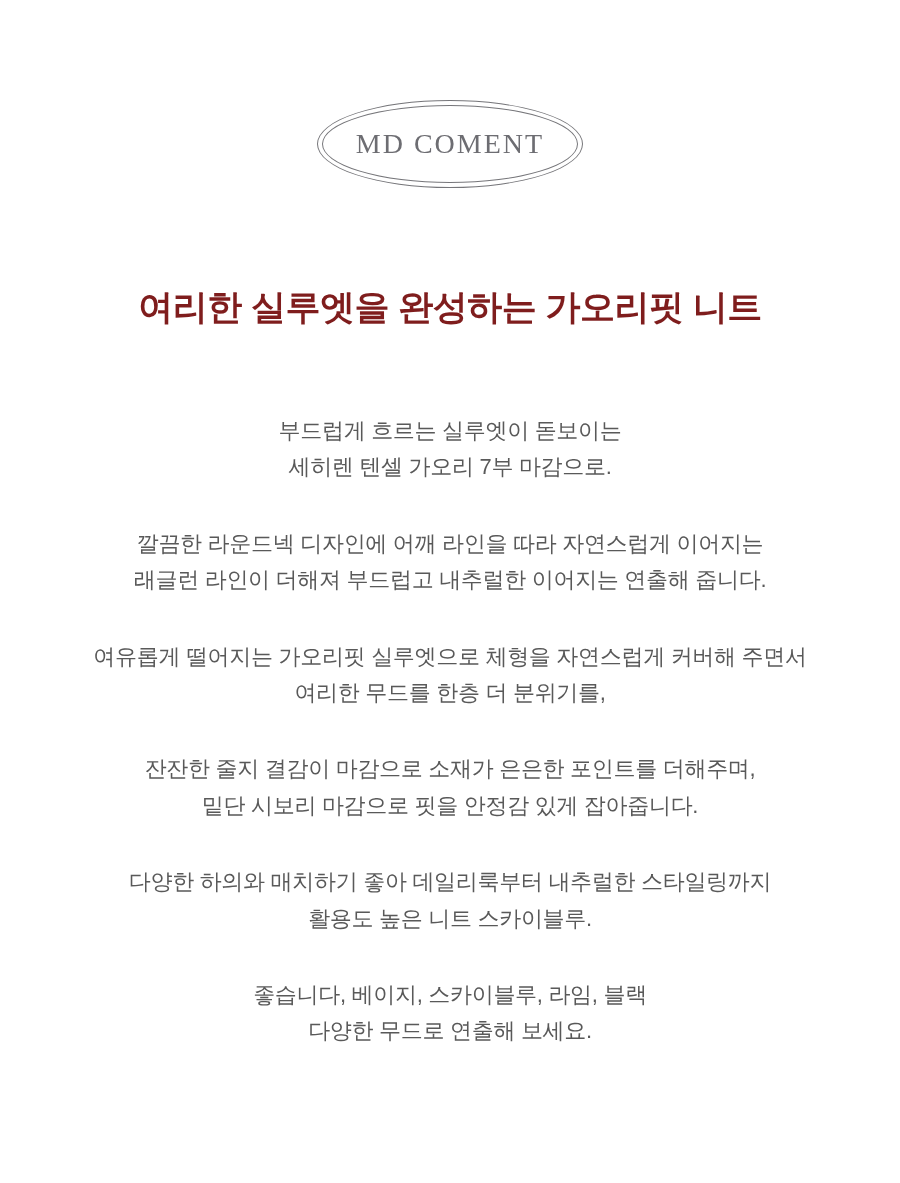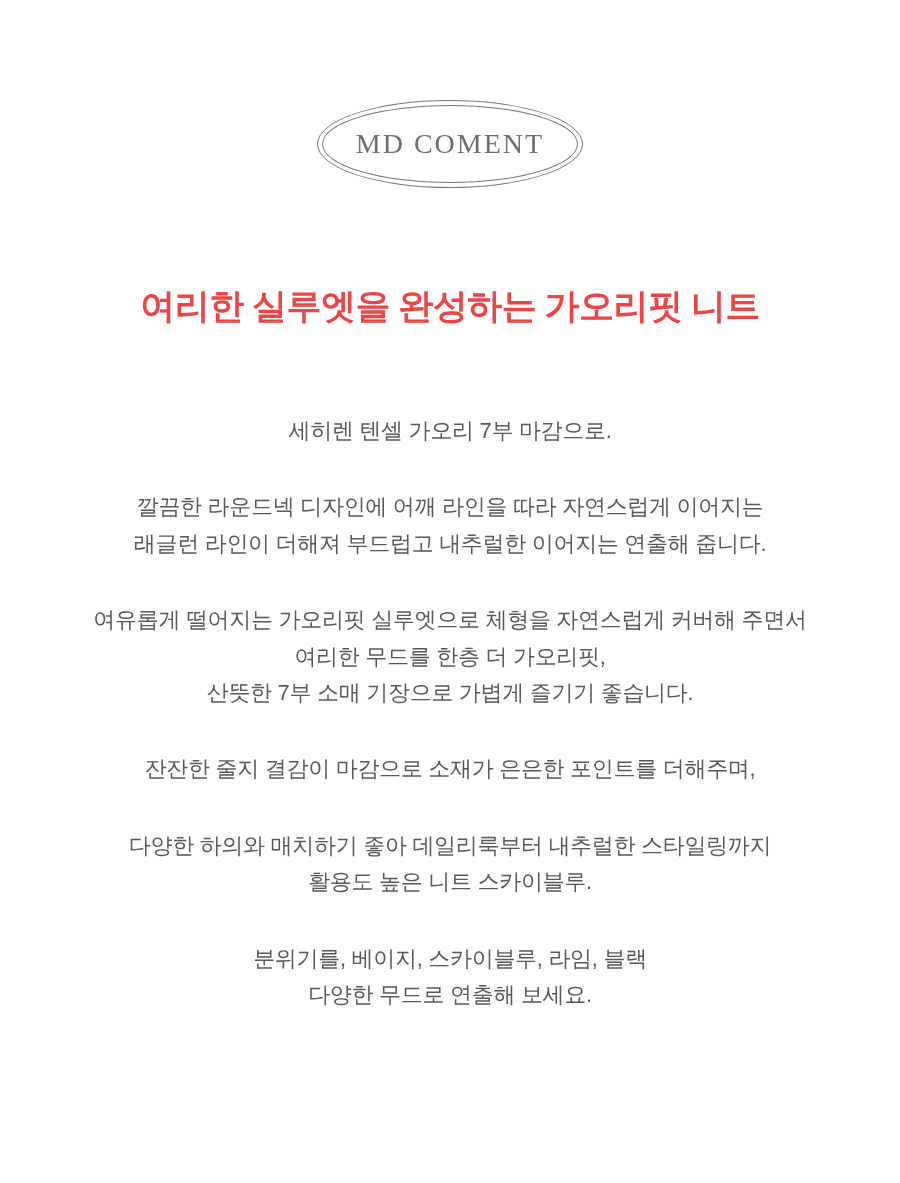--- a/index.html
+++ b/index.html
@@ -47,23 +47,22 @@
     letter-spacing: 2px;
     color: #6d6d72;
     user-select: none;
   }
   
   .headline {
     margin: 97px 0 8px 0;
     font-size: 35px;
     line-height: 44px;
     font-weight: 800;
-    color: #ef4444;
+    color: #7f1d1d;
     letter-spacing: -0.5px;
-    font-family: Liberation Serif, serif;
   }
   
   .body-copy {
     margin-top: 84px;
     font-size: 22px;
     line-height: 36.4px;
     color: #595959;
     letter-spacing: -0.3px;
   }
   .body-copy p {
@@ -86,42 +85,43 @@
     <div class="badge-inner">
       <span class="badge-label">MD COMENT</span>
     </div>
   </div>
 
   <h1 class="headline">여리한 실루엣을 완성하는 가오리핏 니트</h1>
 
   <div class="body-copy">
 
     <p>
+      <span class="line">부드럽게 흐르는 실루엣이 돋보이는</span>
       <span class="line">세히렌 텐셀 가오리 7부 마감으로.</span>
     </p>
 
     <p>
       <span class="line">깔끔한 라운드넥 디자인에 어깨 라인을 따라 자연스럽게 이어지는</span>
       <span class="line">래글런 라인이 더해져 부드럽고 내추럴한 이어지는 연출해 줍니다.</span>
     </p>
 
     <p>
       <span class="line">여유롭게 떨어지는 가오리핏 실루엣으로 체형을 자연스럽게 커버해 주면서</span>
-      <span class="line">여리한 무드를 한층 더 가오리핏,</span>
-      <span class="line">산뜻한 7부 소매 기장으로 가볍게 즐기기 좋습니다.</span>
+      <span class="line">여리한 무드를 한층 더 분위기를,</span>
     </p>
 
     <p>
       <span class="line">잔잔한 줄지 결감이 마감으로 소재가 은은한 포인트를 더해주며,</span>
+      <span class="line">밑단 시보리 마감으로 핏을 안정감 있게 잡아줍니다.</span>
     </p>
 
     <p>
       <span class="line">다양한 하의와 매치하기 좋아 데일리룩부터 내추럴한 스타일링까지</span>
       <span class="line">활용도 높은 니트 스카이블루.</span>
     </p>
 
     <p>
-      <span class="line">분위기를, 베이지, 스카이블루, 라임, 블랙</span>
+      <span class="line">좋습니다, 베이지, 스카이블루, 라임, 블랙</span>
       <span class="line">다양한 무드로 연출해 보세요.</span>
     </p>
 
   </div>
 </div>
 
 </body></html>

